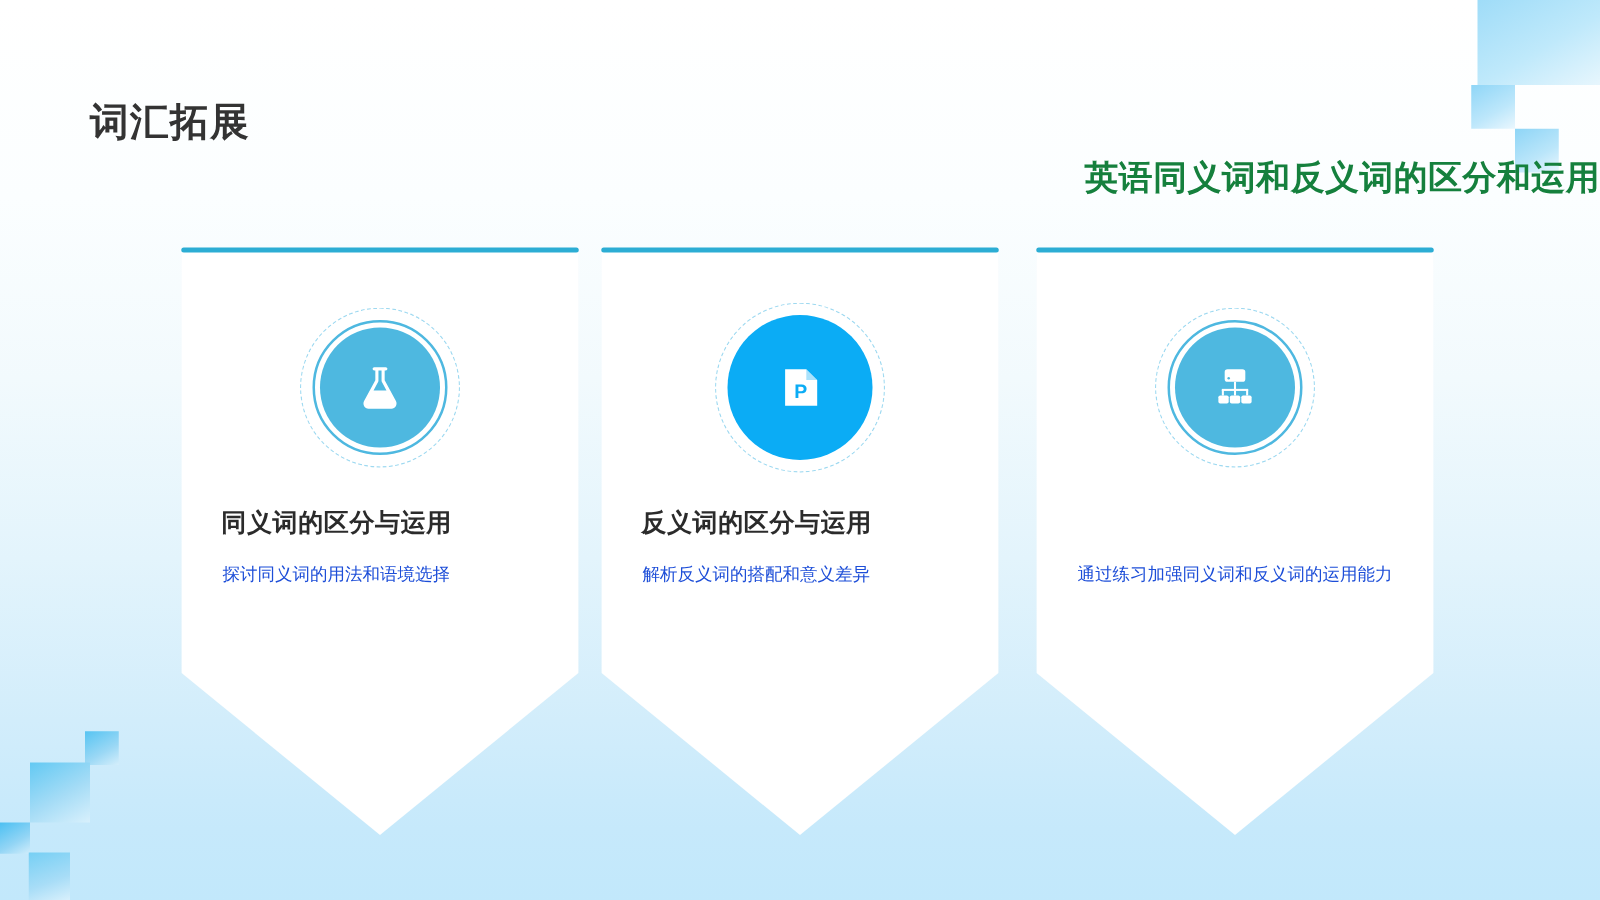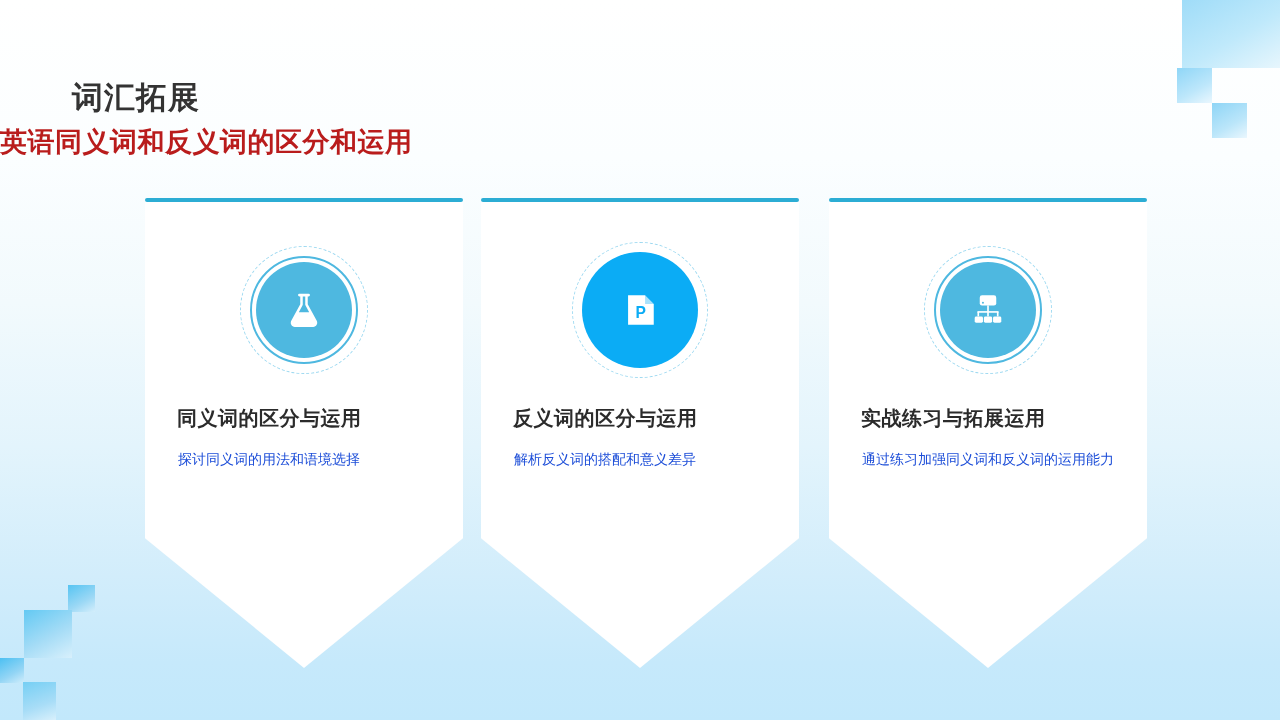--- a/index.html
+++ b/index.html
@@ -44,22 +44,22 @@
 
   
   #page-title {
     position:absolute; left:72px; top:58px;
     font-size:31px; font-weight:bold; color:#333333;
     letter-spacing:1px;
     margin-top:19px;
   }
   #main-heading {
     position:absolute; left:0; right:0; top:124px;
-    text-align:left;
-    font-size:27px; font-weight:bold; color:#b91c1c;
+    text-align:right;
+    font-size:27px; font-weight:bold; color:#15803d;
     letter-spacing:0.5px;
   }
 
   
   #cards { position:absolute; left:133px; top:198px; width:1014px; height:470px; }
   .card {
     position:absolute; top:0; width:318px; height:470px;
   }
   .card:nth-child(1) { left:0;margin-left:12px; }
   .card:nth-child(2) { left:348px; }
@@ -190,17 +190,16 @@
           <rect x="12.5" y="26" width="1.8" height="5" fill="#ffffff"></rect>
           <rect x="23.1" y="26" width="1.8" height="5" fill="#ffffff"></rect>
           <rect x="33.7" y="26" width="1.8" height="5" fill="#ffffff"></rect>
           <rect x="9.5" y="31" width="9" height="7" rx="1.6" fill="#ffffff"></rect>
           <rect x="19.5" y="31" width="9" height="7" rx="1.6" fill="#ffffff"></rect>
           <rect x="29.5" y="31" width="9" height="7" rx="1.6" fill="#ffffff"></rect>
         </svg>
       </div>
     </div>
 
-    <div class="card-title">实战练习与拓展运用</div>
     <div class="card-desc">通过练习加强同义词和反义词的运用能力</div>
   </div>
 
 </div>
 
 </body></html>

